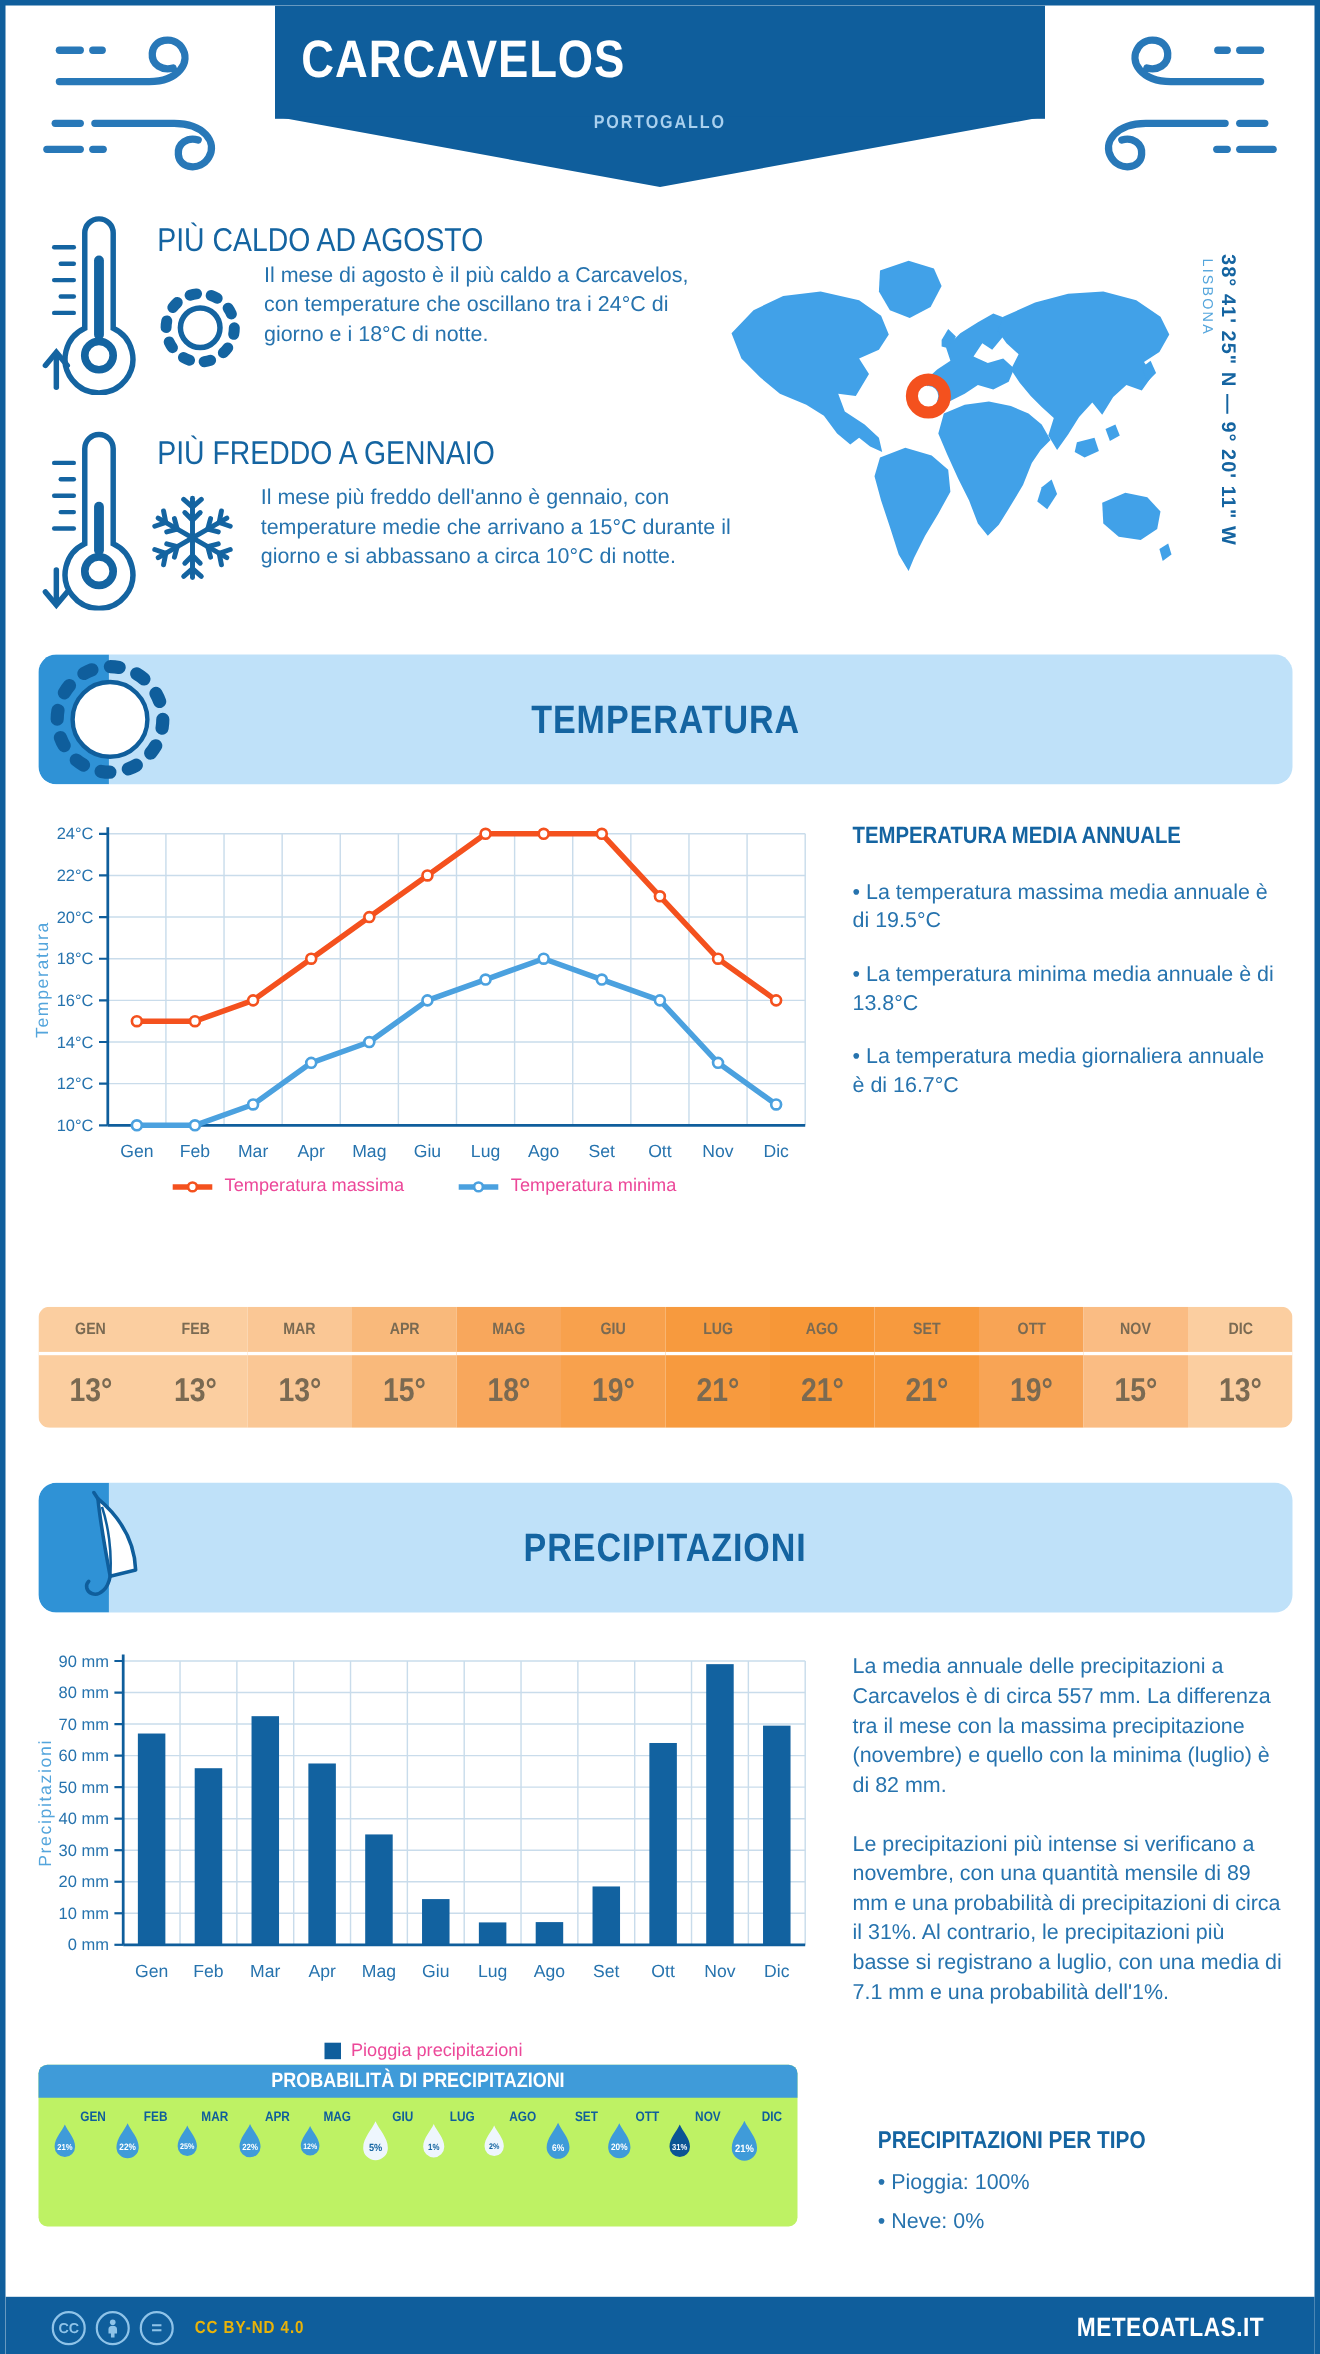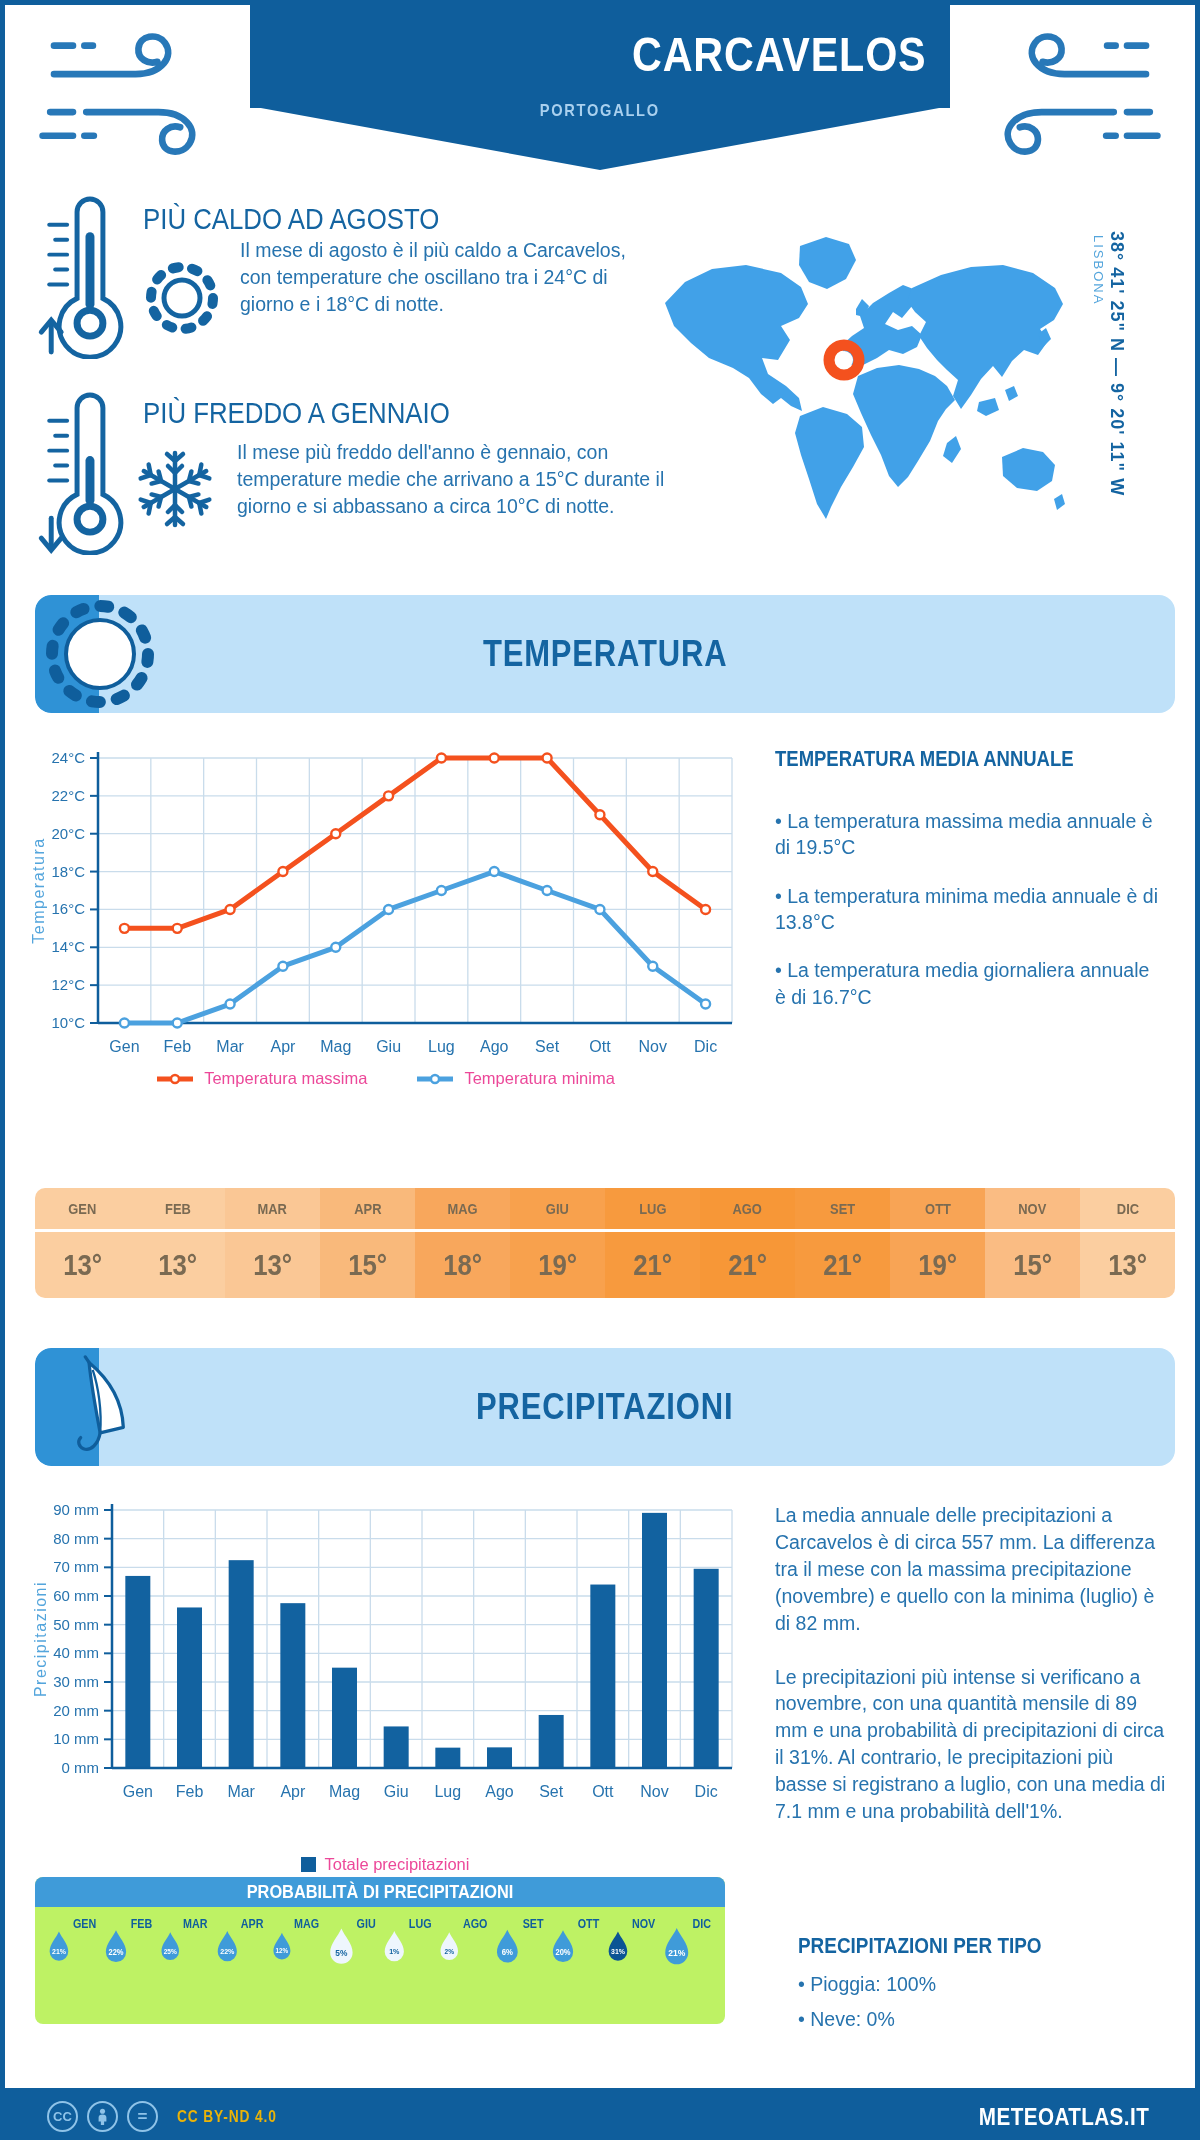--- a/index.html
+++ b/index.html
@@ -8,21 +8,21 @@
   .page { position:relative; width:1200px; height:2140px; background:#fff;
           border:5px solid #0F5E9C; border-bottom:none; margin:0 auto; overflow:hidden; }
   .abs { position:absolute; }
   .cond { display:inline-block; transform:scaleX(.86); transform-origin:center; white-space:nowrap; }
   .cond-l { display:inline-block; transform:scaleX(.86); transform-origin:left center; white-space:nowrap; }
 
   
   .hdr-rect { left:245px; top:0; width:700px; height:103px; background:#0F5E9C; border-radius:0 0 0 0; }
   .hdr-v { left:245px; top:101px; width:700px; height:64px; background:#0F5E9C;
            clip-path:polygon(0 0,100% 0,50% 100%); }
-  .hdr-title { left:245px; top:22px; width:700px; text-align:right; color:#fff;
+  .hdr-title { left:245px; top:22px; width:700px; text-align:left; color:#fff;
                font-size:48px; font-weight:bold; letter-spacing:1px; }
   .hdr-sub { left:245px; top:96px; width:700px; text-align:center; color:#A9D0EE;
              font-size:17px; font-weight:bold; letter-spacing:2px; }
   .wind { color:#2878B8; }
 
   
   .blk-title { font-size:30px; font-weight:normal; color:#1464A1; }
   .body-text { font-size:19.5px; line-height:1.38; color:#2673AE; }
 
   
@@ -32,21 +32,21 @@
 
   
   .banner { left:30px; width:1140px; height:118px; background:#BFE1F9; border-radius:16px;
             display:flex; align-items:center; justify-content:center; overflow:hidden; }
   .banner .accent { position:absolute; left:0; top:0; width:64px; height:100%;
                     background:#2F92D6; border-radius:16px 0 0 16px; }
   .banner-title { font-size:36px; font-weight:bold; color:#1464A1; letter-spacing:1px; position:relative; }
 
   
   .panel-h { font-size:21.5px; font-weight:bold; color:#1464A1; }
-  .bullets { margin-top:36px; display:flex; flex-direction:column; gap:22px; }
+  .bullets { margin-top:26px; display:flex; flex-direction:column; gap:22px; }
   .bullet { font-size:19.5px; line-height:1.35; color:#2673AE; }
   .bullet::before { content:"• "; }
   .bullets-tight { margin-top:12px; gap:9px; }
 
   .heading-daily { left:0; top:1130px; width:100%; text-align:center;
                    font-size:23px; font-weight:bold; color:#1464A1; }
 
   
   .temp-table { left:30px; top:1183px; width:1140px; height:110px; display:flex;
                 border-radius:10px; overflow:hidden; }
@@ -482,21 +482,21 @@
     </svg>
 
   <div class="abs" style="left:770px;top:1497px;width:392px">
     <div class="body-text">La media annuale delle precipitazioni a Carcavelos è di circa 557 mm. La differenza tra il mese con la massima precipitazione (novembre) e quello con la minima (luglio) è di 82 mm.</div>
     <div class="body-text" style="margin-top:27px">Le precipitazioni più intense si verificano a novembre, con una quantità mensile di 89 mm e una probabilità di precipitazioni di circa il 31%. Al contrario, le precipitazioni più basse si registrano a luglio, con una media di 7.1 mm e una probabilità dell'1%.</div>
   </div>
 
   <div class="abs legend" style="top:1850px">
     <div class="legend-item">
       <span class="legend-sq"></span>
-      <span class="legend-label" id="precip-legend-label">Totale precipitazioni</span>
+      <span class="legend-label" id="precip-legend-label">Pioggia precipitazioni</span>
     </div>
   </div>
 
   <div class="abs prob-panel">
     <div class="prob-head">
         <span class="cond">PROBABILITÀ DI PRECIPITAZIONI</span>
       </div>
     <div class="prob-row" id="prob-drops">
         <div class="drop-cell">
           <svg width="47" height="64" viewBox="0 0 100 132">

